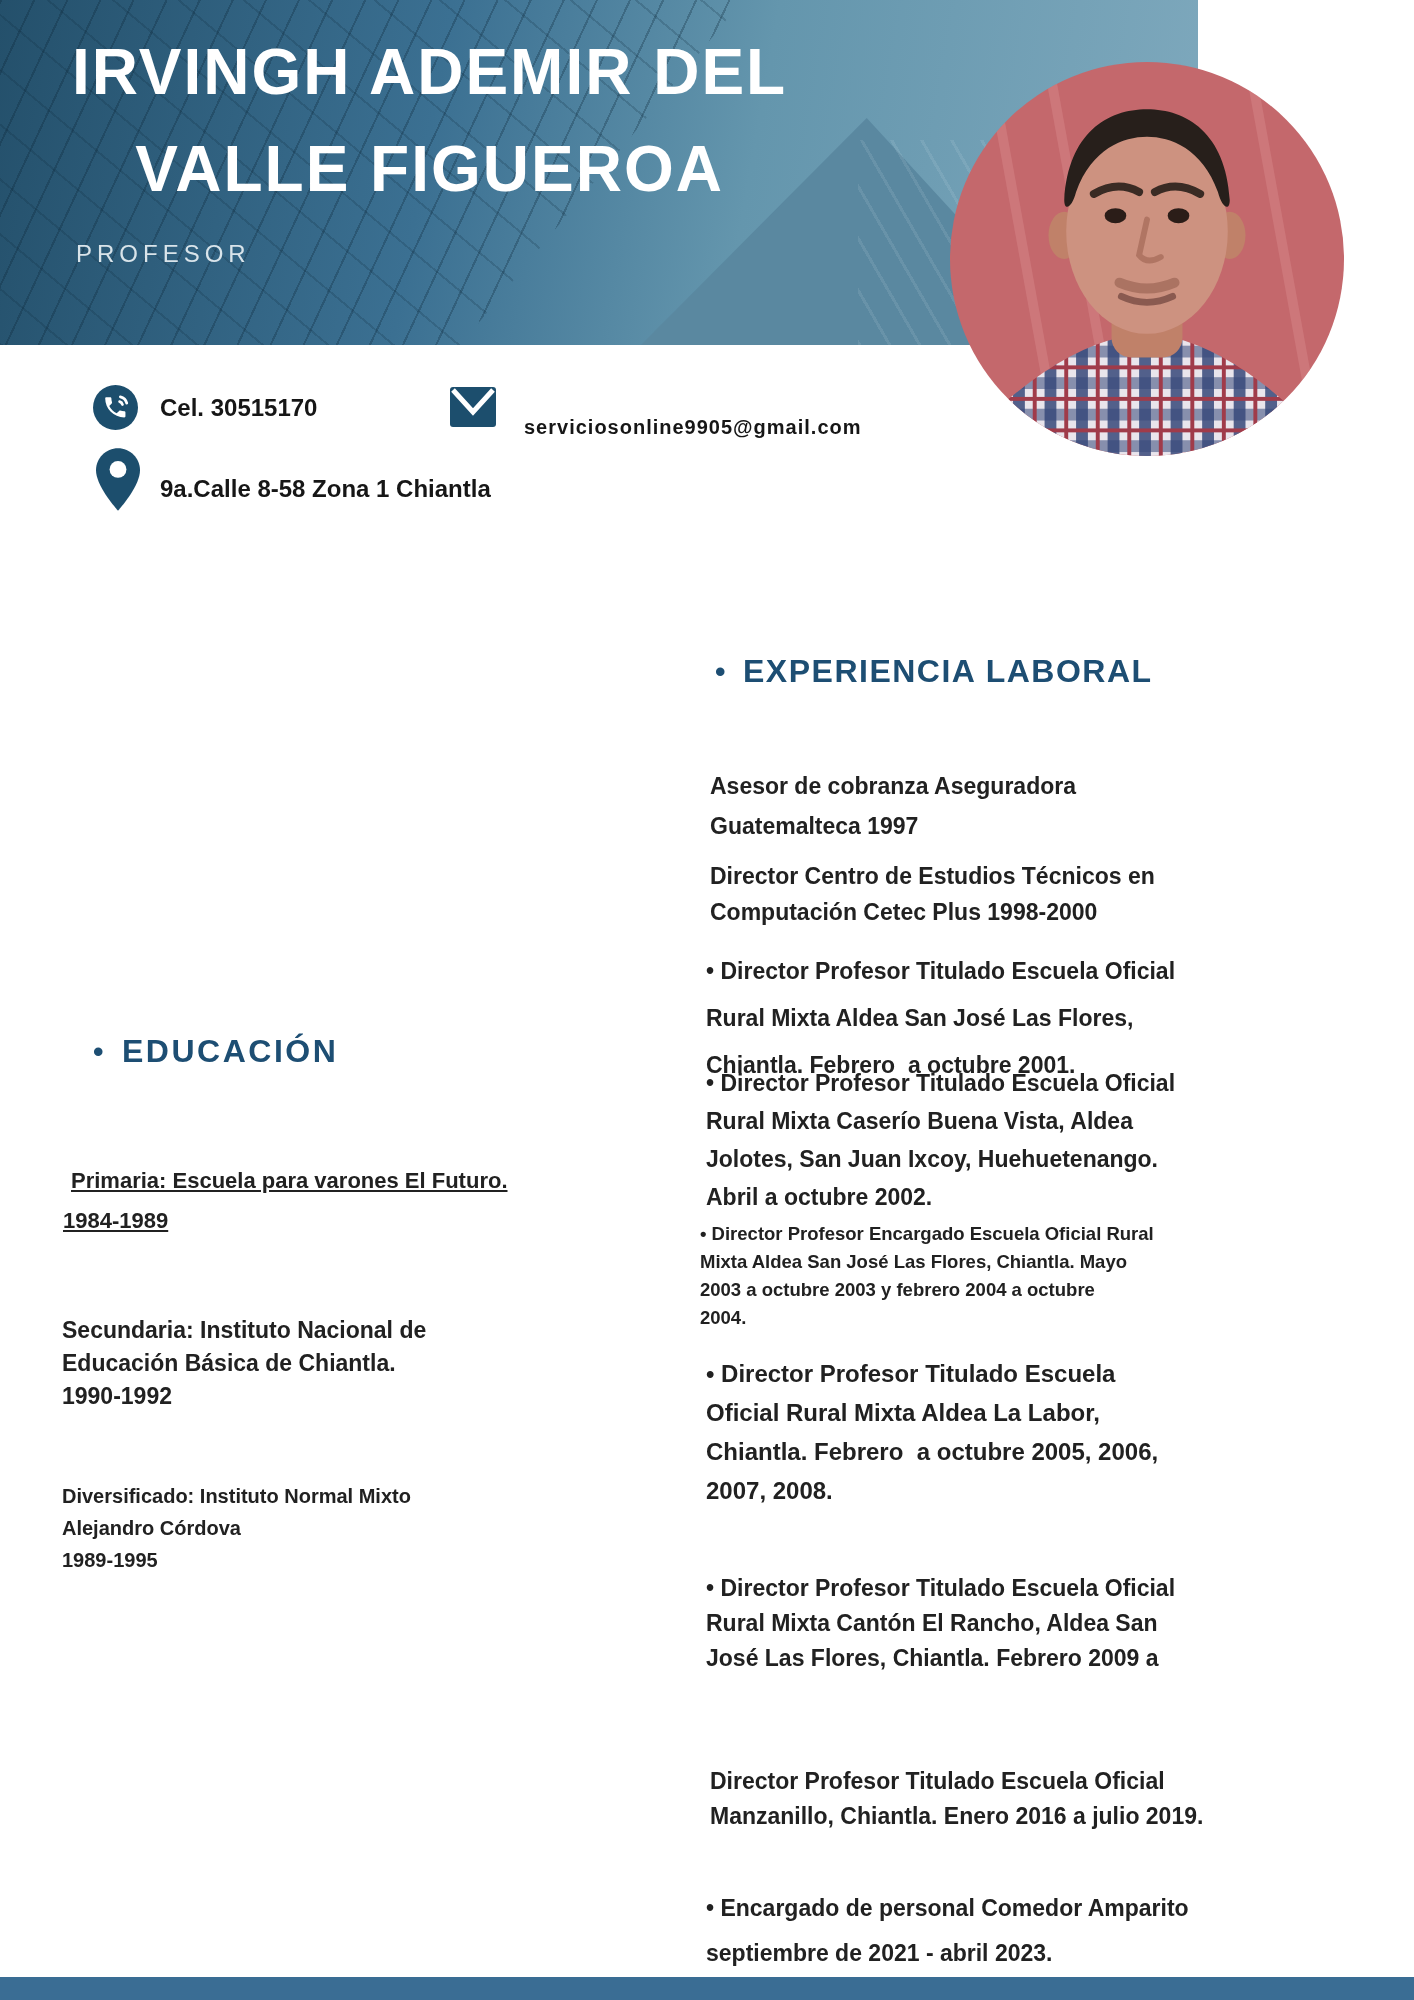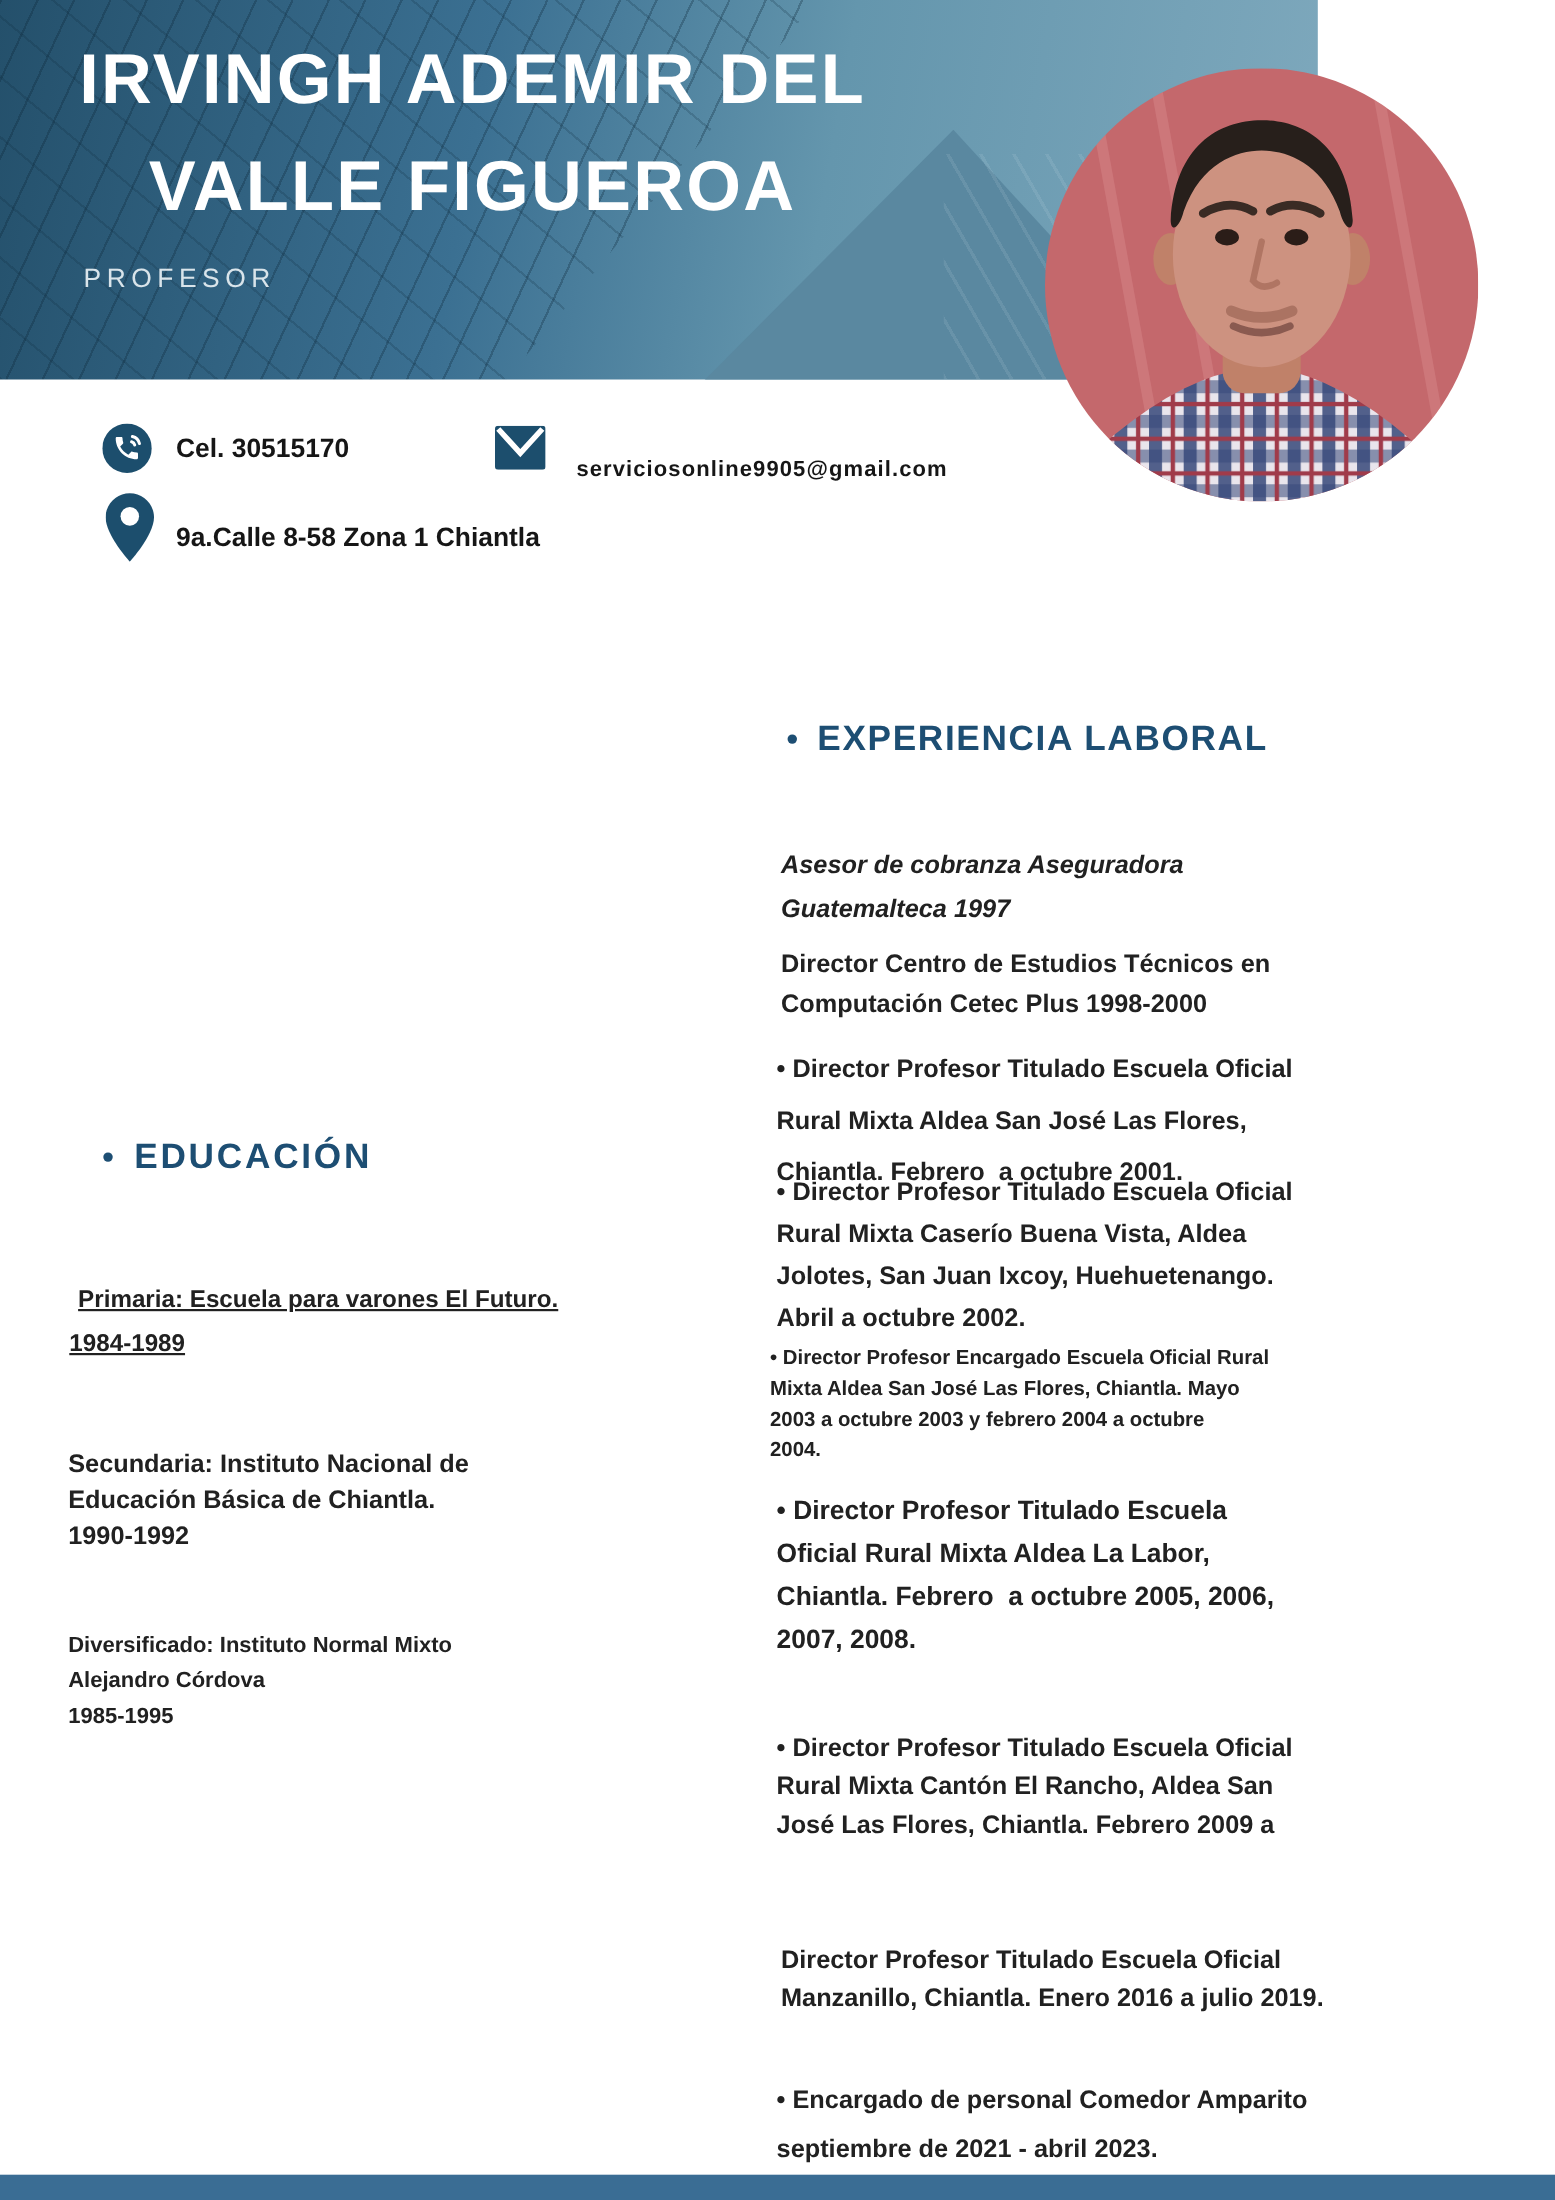--- a/index.html
+++ b/index.html
@@ -50,21 +50,21 @@
 
   
   .entry{position:absolute;font-weight:700;color:#212121;}
   .entry .ln{white-space:pre;}
 
   .edu-0{left:63px;top:1161px;font-size:22px;line-height:40px;text-decoration:underline;}
   .edu-0 .ln:first-child{padding-left:8px;}
   .edu-1{left:62px;top:1314px;font-size:23px;line-height:33px;}
   .edu-2{left:62px;top:1432px;font-size:20px;line-height:32px;margin-top:48px;}
 
-  .exp-0{left:710px;top:766px;font-size:23px;line-height:40px;font-style:italic;}
+  .exp-0{left:710px;top:766px;font-size:23px;line-height:40px;}
   .exp-1{left:710px;top:858px;font-size:23px;line-height:36px;}
   .exp-2{left:706px;top:948px;font-size:23px;line-height:47px;}
   .exp-3{left:706px;top:1064px;font-size:23px;line-height:38px;}
   .exp-4{left:700px;top:1220px;font-size:18.5px;line-height:28px;}
   .exp-5{left:706px;top:1354px;font-size:24px;line-height:39px;}
   .exp-6{left:706px;top:1571px;font-size:23px;line-height:35px;}
   .exp-7{left:710px;top:1764px;font-size:23px;line-height:35px;}
   .exp-8{left:706px;top:1886px;font-size:23px;line-height:45px;}
 
   
@@ -157,21 +157,21 @@
     <div class="ln">1984-1989</div>
   </div>
   <div class="entry edu-1">
     <div class="ln">Secundaria: Instituto Nacional de</div>
     <div class="ln">Educación Básica de Chiantla.</div>
     <div class="ln">1990-1992</div>
   </div>
   <div class="entry edu-2">
     <div class="ln">Diversificado: Instituto Normal Mixto</div>
     <div class="ln">Alejandro Córdova</div>
-    <div class="ln">1985-1995</div>
+    <div class="ln">1989-1995</div>
   </div>
 
   <div class="section-title title-exp">
     <span class="bullet">•</span>
     <span>EXPERIENCIA LABORAL</span>
   </div>
 
   <div class="entry exp-0">
     <div class="ln">Asesor de cobranza Aseguradora</div>
     <div class="ln">Guatemalteca 1997</div>

